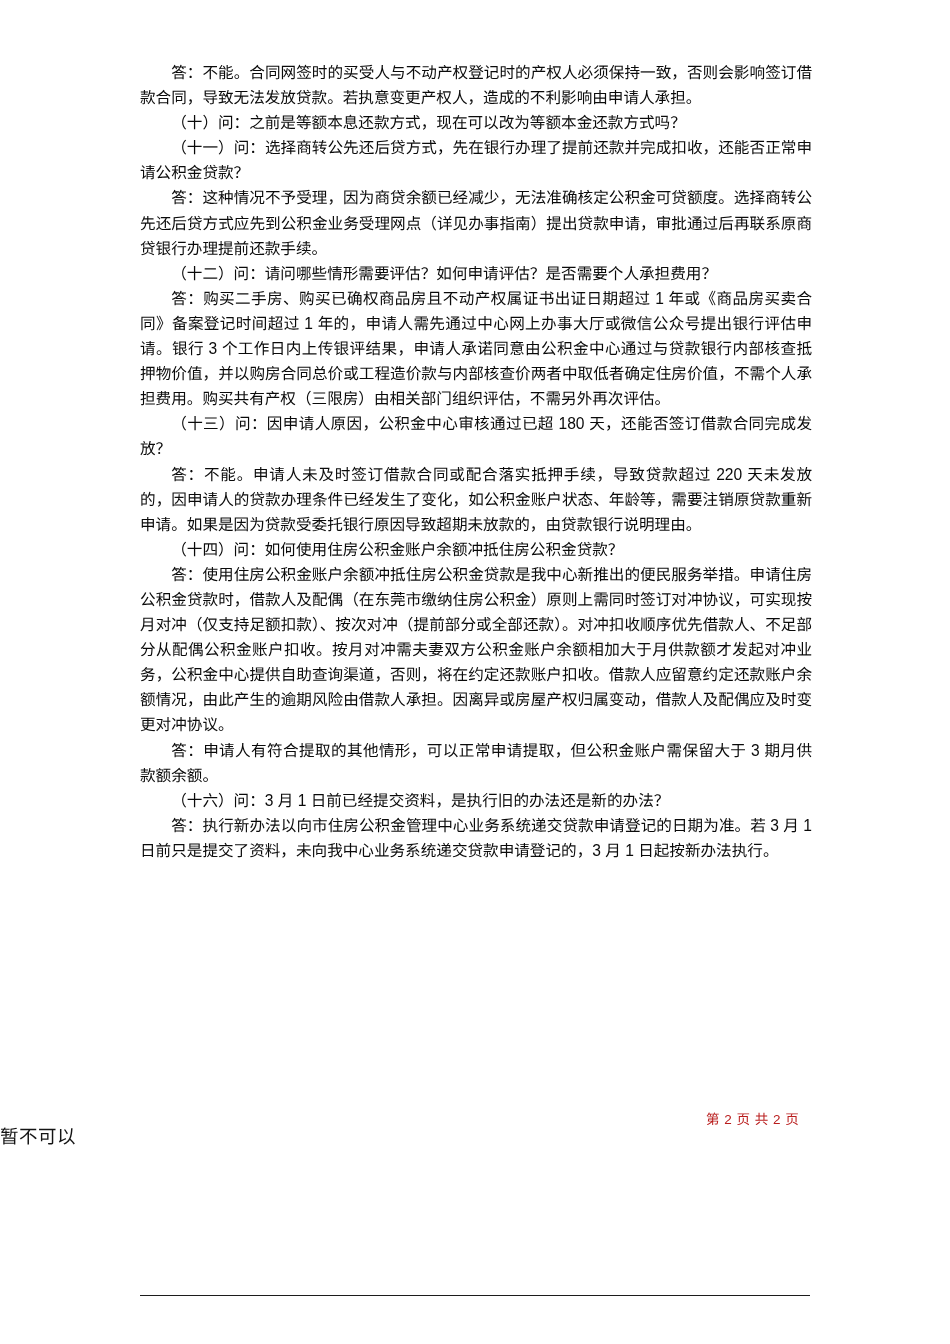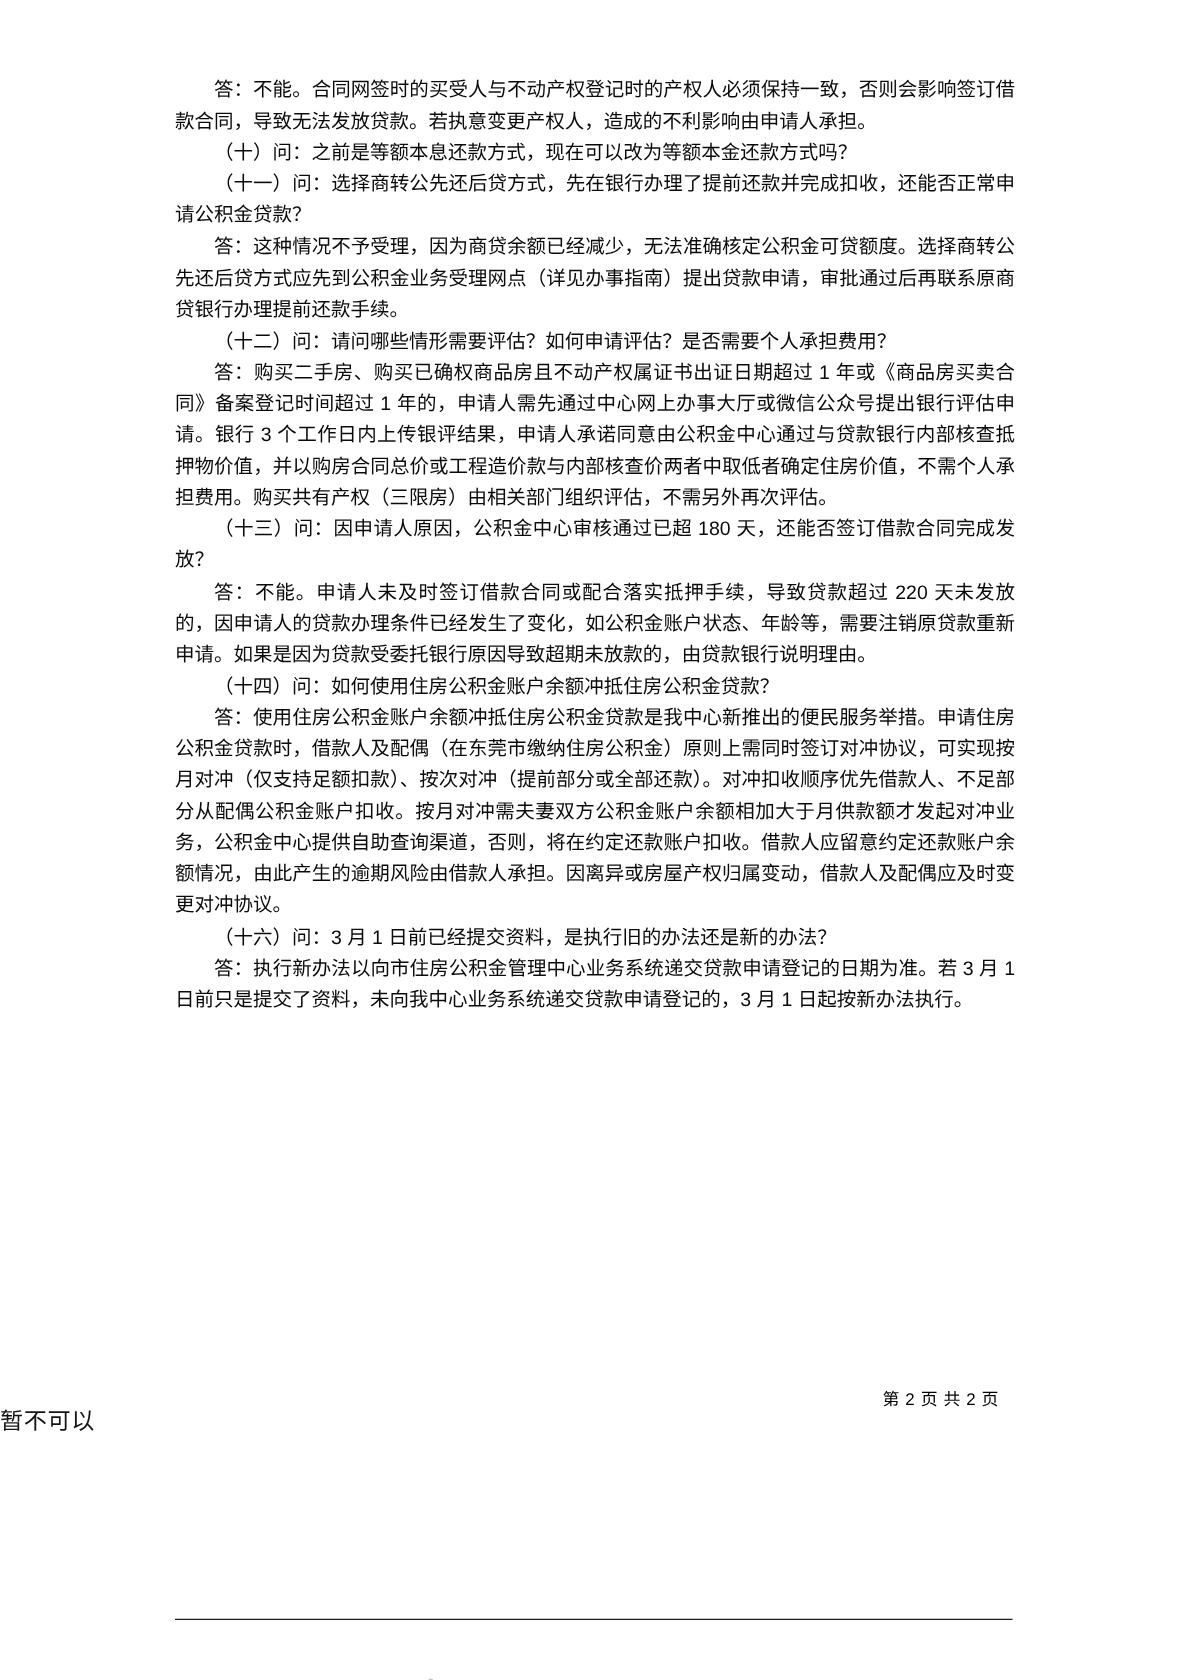--- a/index.html
+++ b/index.html
@@ -59,21 +59,21 @@
   }
 
   
   .page-number {
     position: absolute;
     left: 706px;
     top: 1061px;
     font-size: 13.5px;
     line-height: 1;
     letter-spacing: 0.5px;
-    color: #000000;
+    color: #b91c1c;
     white-space: nowrap;
   }
 
   
   .bottom-rule {
     position: absolute;
     left: 140px;
     top: 1243px;
     width: 670px;
     height: 0;
@@ -114,20 +114,21 @@
     <p class="para">答：不能。合同网签时的买受人与不动产权登记时的产权人必须保持一致，否则会影响签订借款合同，导致无法发放贷款。若执意变更产权人，造成的不利影响由申请人承担。</p>
     <p class="para">（十）问：之前是等额本息还款方式，现在可以改为等额本金还款方式吗？</p>
     <p class="para">（十一）问：选择商转公先还后贷方式，先在银行办理了提前还款并完成扣收，还能否正常申请公积金贷款？</p>
     <p class="para">答：这种情况不予受理，因为商贷余额已经减少，无法准确核定公积金可贷额度。选择商转公先还后贷方式应先到公积金业务受理网点（详见办事指南）提出贷款申请，审批通过后再联系原商贷银行办理提前还款手续。</p>
     <p class="para">（十二）问：请问哪些情形需要评估？如何申请评估？是否需要个人承担费用？</p>
     <p class="para">答：购买二手房、购买已确权商品房且不动产权属证书出证日期超过 1 年或《商品房买卖合同》备案登记时间超过 1 年的，申请人需先通过中心网上办事大厅或微信公众号提出银行评估申请。银行 3 个工作日内上传银评结果，申请人承诺同意由公积金中心通过与贷款银行内部核查抵押物价值，并以购房合同总价或工程造价款与内部核查价两者中取低者确定住房价值，不需个人承担费用。购买共有产权（三限房）由相关部门组织评估，不需另外再次评估。</p>
     <p class="para">（十三）问：因申请人原因，公积金中心审核通过已超 180 天，还能否签订借款合同完成发放？</p>
     <p class="para">答：不能。申请人未及时签订借款合同或配合落实抵押手续，导致贷款超过 220 天未发放的，因申请人的贷款办理条件已经发生了变化，如公积金账户状态、年龄等，需要注销原贷款重新申请。如果是因为贷款受委托银行原因导致超期未放款的，由贷款银行说明理由。</p>
     <p class="para">（十四）问：如何使用住房公积金账户余额冲抵住房公积金贷款？</p>
     <p class="para">答：使用住房公积金账户余额冲抵住房公积金贷款是我中心新推出的便民服务举措。申请住房公积金贷款时，借款人及配偶（在东莞市缴纳住房公积金）原则上需同时签订对冲协议，可实现按月对冲（仅支持足额扣款）、按次对冲（提前部分或全部还款）。对冲扣收顺序优先借款人、不足部分从配偶公积金账户扣收。按月对冲需夫妻双方公积金账户余额相加大于月供款额才发起对冲业务，公积金中心提供自助查询渠道，否则，将在约定还款账户扣收。借款人应留意约定还款账户余额情况，由此产生的逾期风险由借款人承担。因离异或房屋产权归属变动，借款人及配偶应及时变更对冲协议。</p>
+    <p class="para">答：申请人有符合提取的其他情形，可以正常申请提取，但公积金账户需保留大于 3 期月供款额余额。</p>
     <p class="para">（十六）问：3 月 1 日前已经提交资料，是执行旧的办法还是新的办法？</p>
     <p class="para">答：执行新办法以向市住房公积金管理中心业务系统递交贷款申请登记的日期为准。若 3 月 1 日前只是提交了资料，未向我中心业务系统递交贷款申请登记的，3 月 1 日起按新办法执行。</p>
   </div>
 
   <div class="page-number">第 2 页 共 2 页</div>
 
   <div class="watermark-zhuozhuo">暂不可以</div>
 
   <div class="bottom-rule"></div>
 

